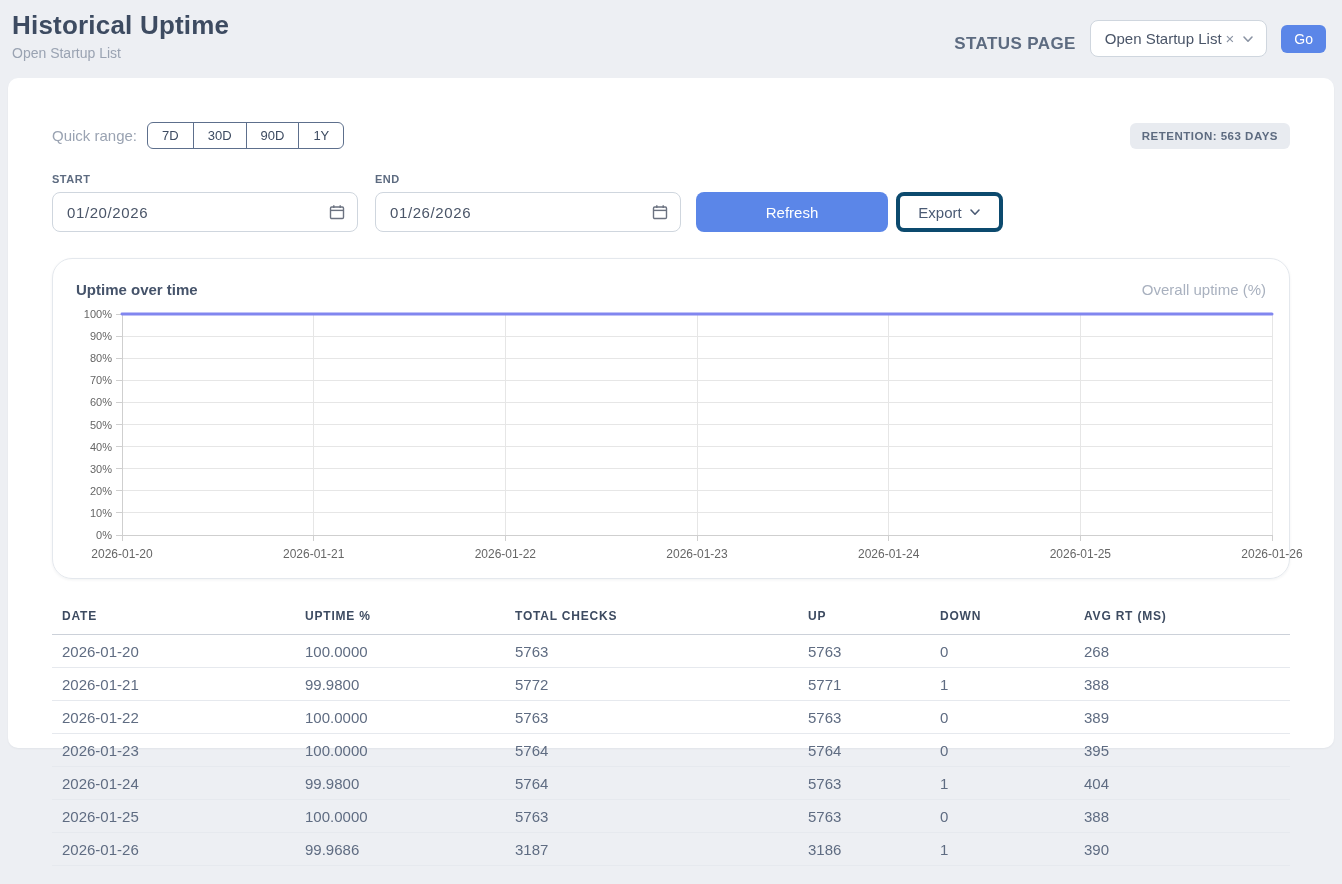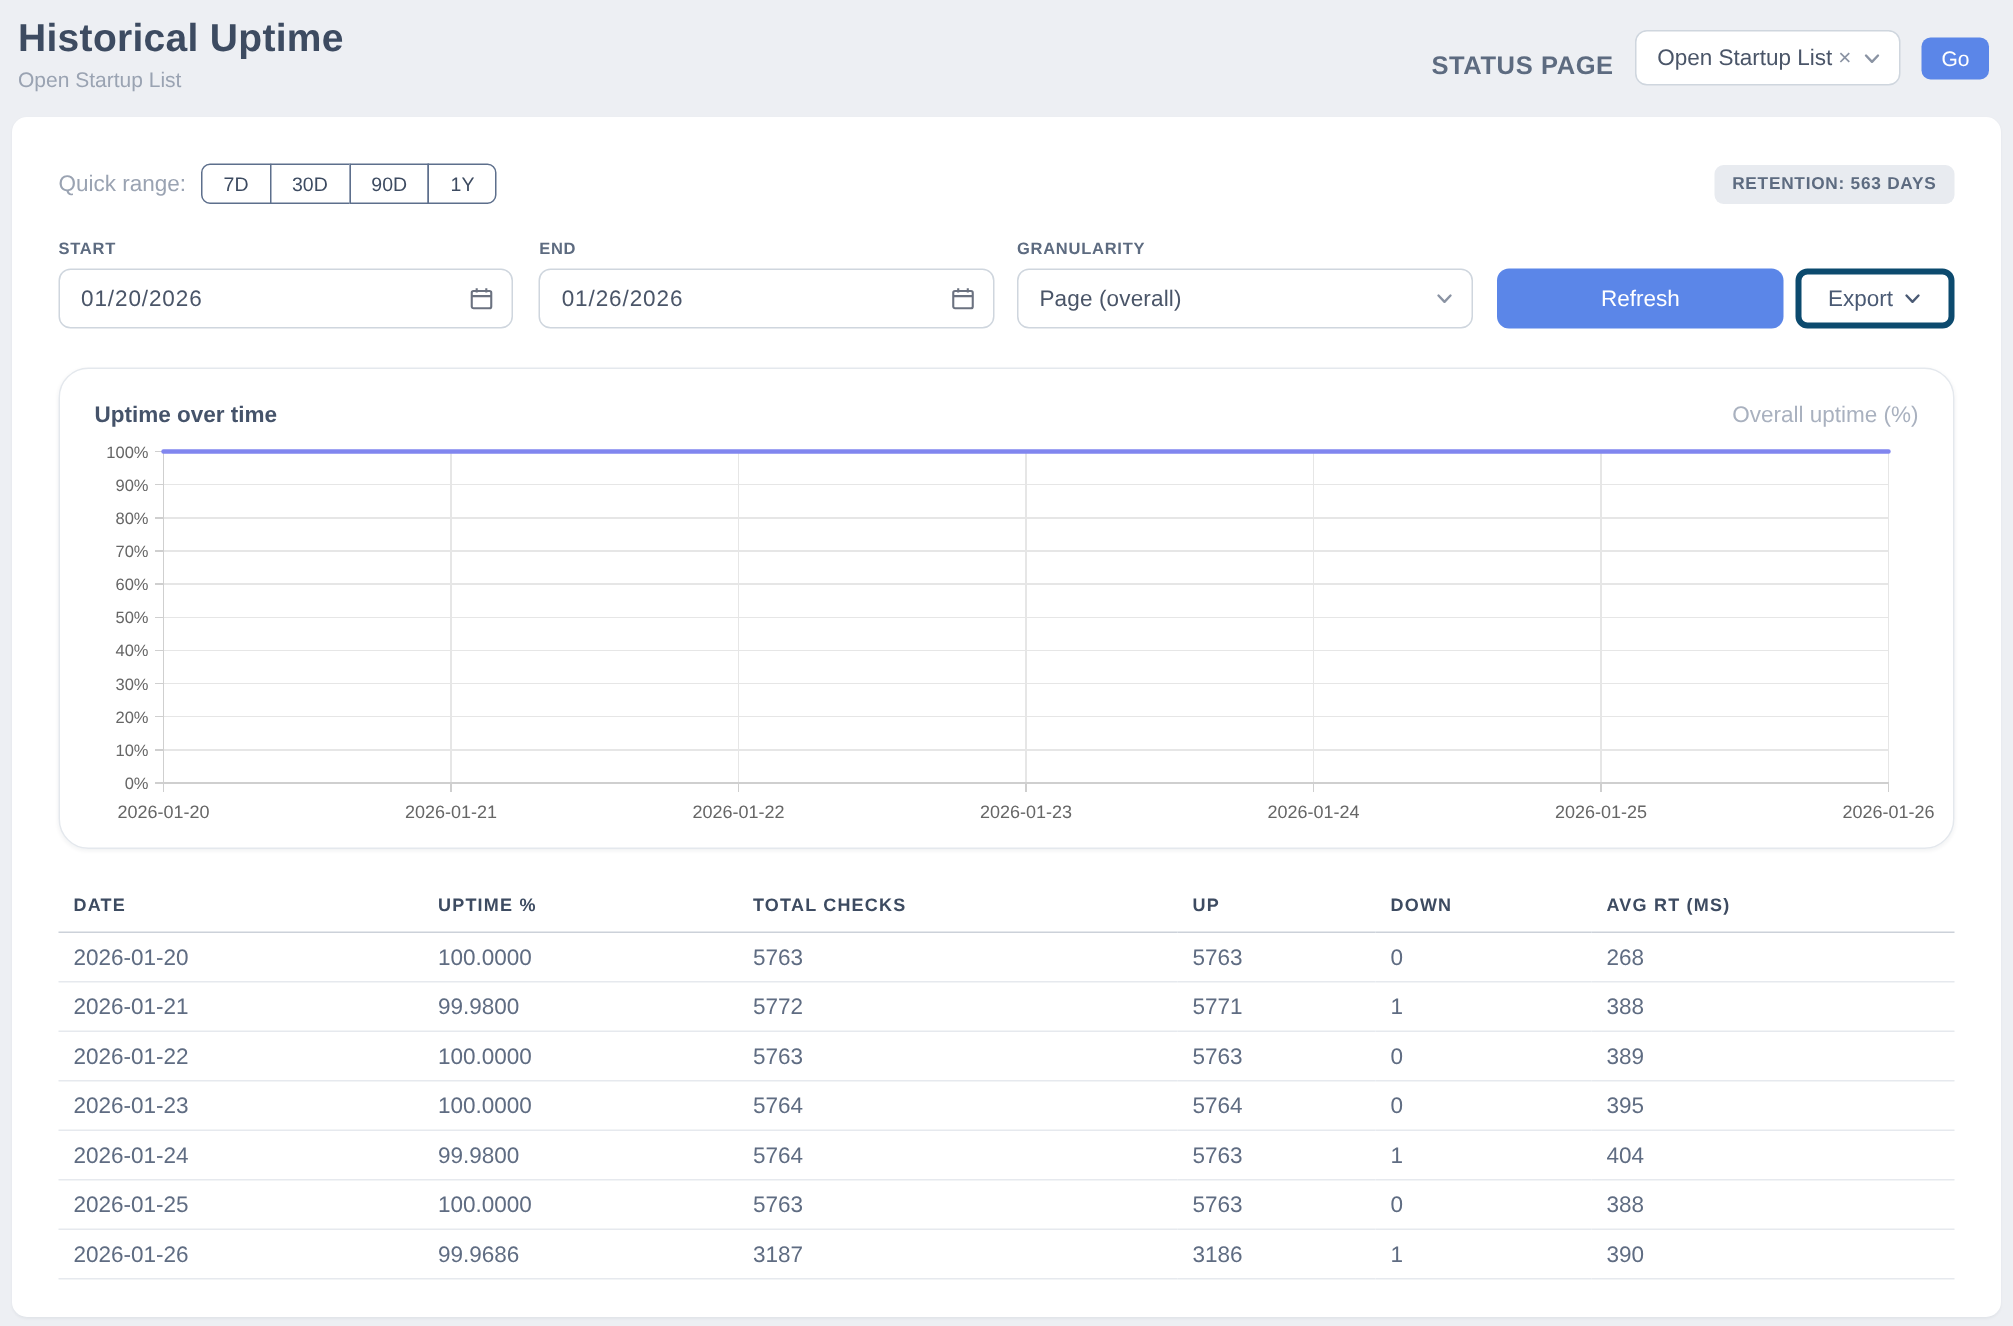--- a/index.html
+++ b/index.html
@@ -29,23 +29,23 @@
   .chev { width: 12px; height: 12px; flex: 0 0 auto; }
   .go-btn {
     background: #5b86e8; color: #fff; border: none; border-radius: 6px;
     font-size: 14px; height: 28px; padding: 0 13px; cursor: pointer;
     font-family: inherit;
   }
 
   
   .main-card {
     background: #fff; border-radius: 10px;
-    margin: 0 8px; height: 800px;
+    margin: 0 8px; height: 670px;
     box-shadow: 0 1px 2px rgba(20,30,50,0.05);
-    padding: 31px;
+    padding: 44px;
   }
 
   
   .row-quick { display: flex; align-items: center; margin-bottom: 24px; }
   .quick-label { font-size: 15px; color: #9aa3b2; margin-right: 10px; }
   .range-group { display: flex; }
   .range-btn {
     background: #fff; border: 1px solid #5d6f8c; color: #3d4b61;
     font-size: 13px; height: 27px; padding: 0 14px; cursor: pointer;
     margin-left: -1px; font-family: inherit;
@@ -159,29 +159,20 @@
     </div>
     <div class="field w-end">
       <span class="field-label">END</span>
       <div class="input-box">
         <span class="in-value">01/26/2026</span>
         <svg width="16" height="16" viewBox="0 0 16 16">
             <rect x="1.5" y="3" width="13" height="11.5" rx="1.2" fill="none" stroke="#6b7280" stroke-width="1.4"></rect>
             <line x1="1.5" y1="6.4" x2="14.5" y2="6.4" stroke="#6b7280" stroke-width="1.4"></line>
             <line x1="4.8" y1="1.2" x2="4.8" y2="4" stroke="#6b7280" stroke-width="1.4"></line>
             <line x1="11.2" y1="1.2" x2="11.2" y2="4" stroke="#6b7280" stroke-width="1.4"></line>
-          </svg>
-      </div>
-    </div>
-    <div class="field w-gran">
-      <span class="field-label">GRANULARITY</span>
-      <div class="input-box select-box">
-        <span class="in-value">Page (overall)</span>
-        <svg class="chev" viewBox="0 0 12 12">
-            <path d="M2 4 L6 8.2 L10 4" fill="none" stroke="#8a93a3" stroke-width="1.6" stroke-linecap="round" stroke-linejoin="round"></path>
           </svg>
       </div>
     </div>
     <button class="refresh-btn">Refresh</button>
     <button class="export-btn">
       <span>Export</span>
       <svg class="chev" viewBox="0 0 12 12">
           <path d="M2 4 L6 8.2 L10 4" fill="none" stroke="#4a5a74" stroke-width="1.6" stroke-linecap="round" stroke-linejoin="round"></path>
         </svg>
     </button>

